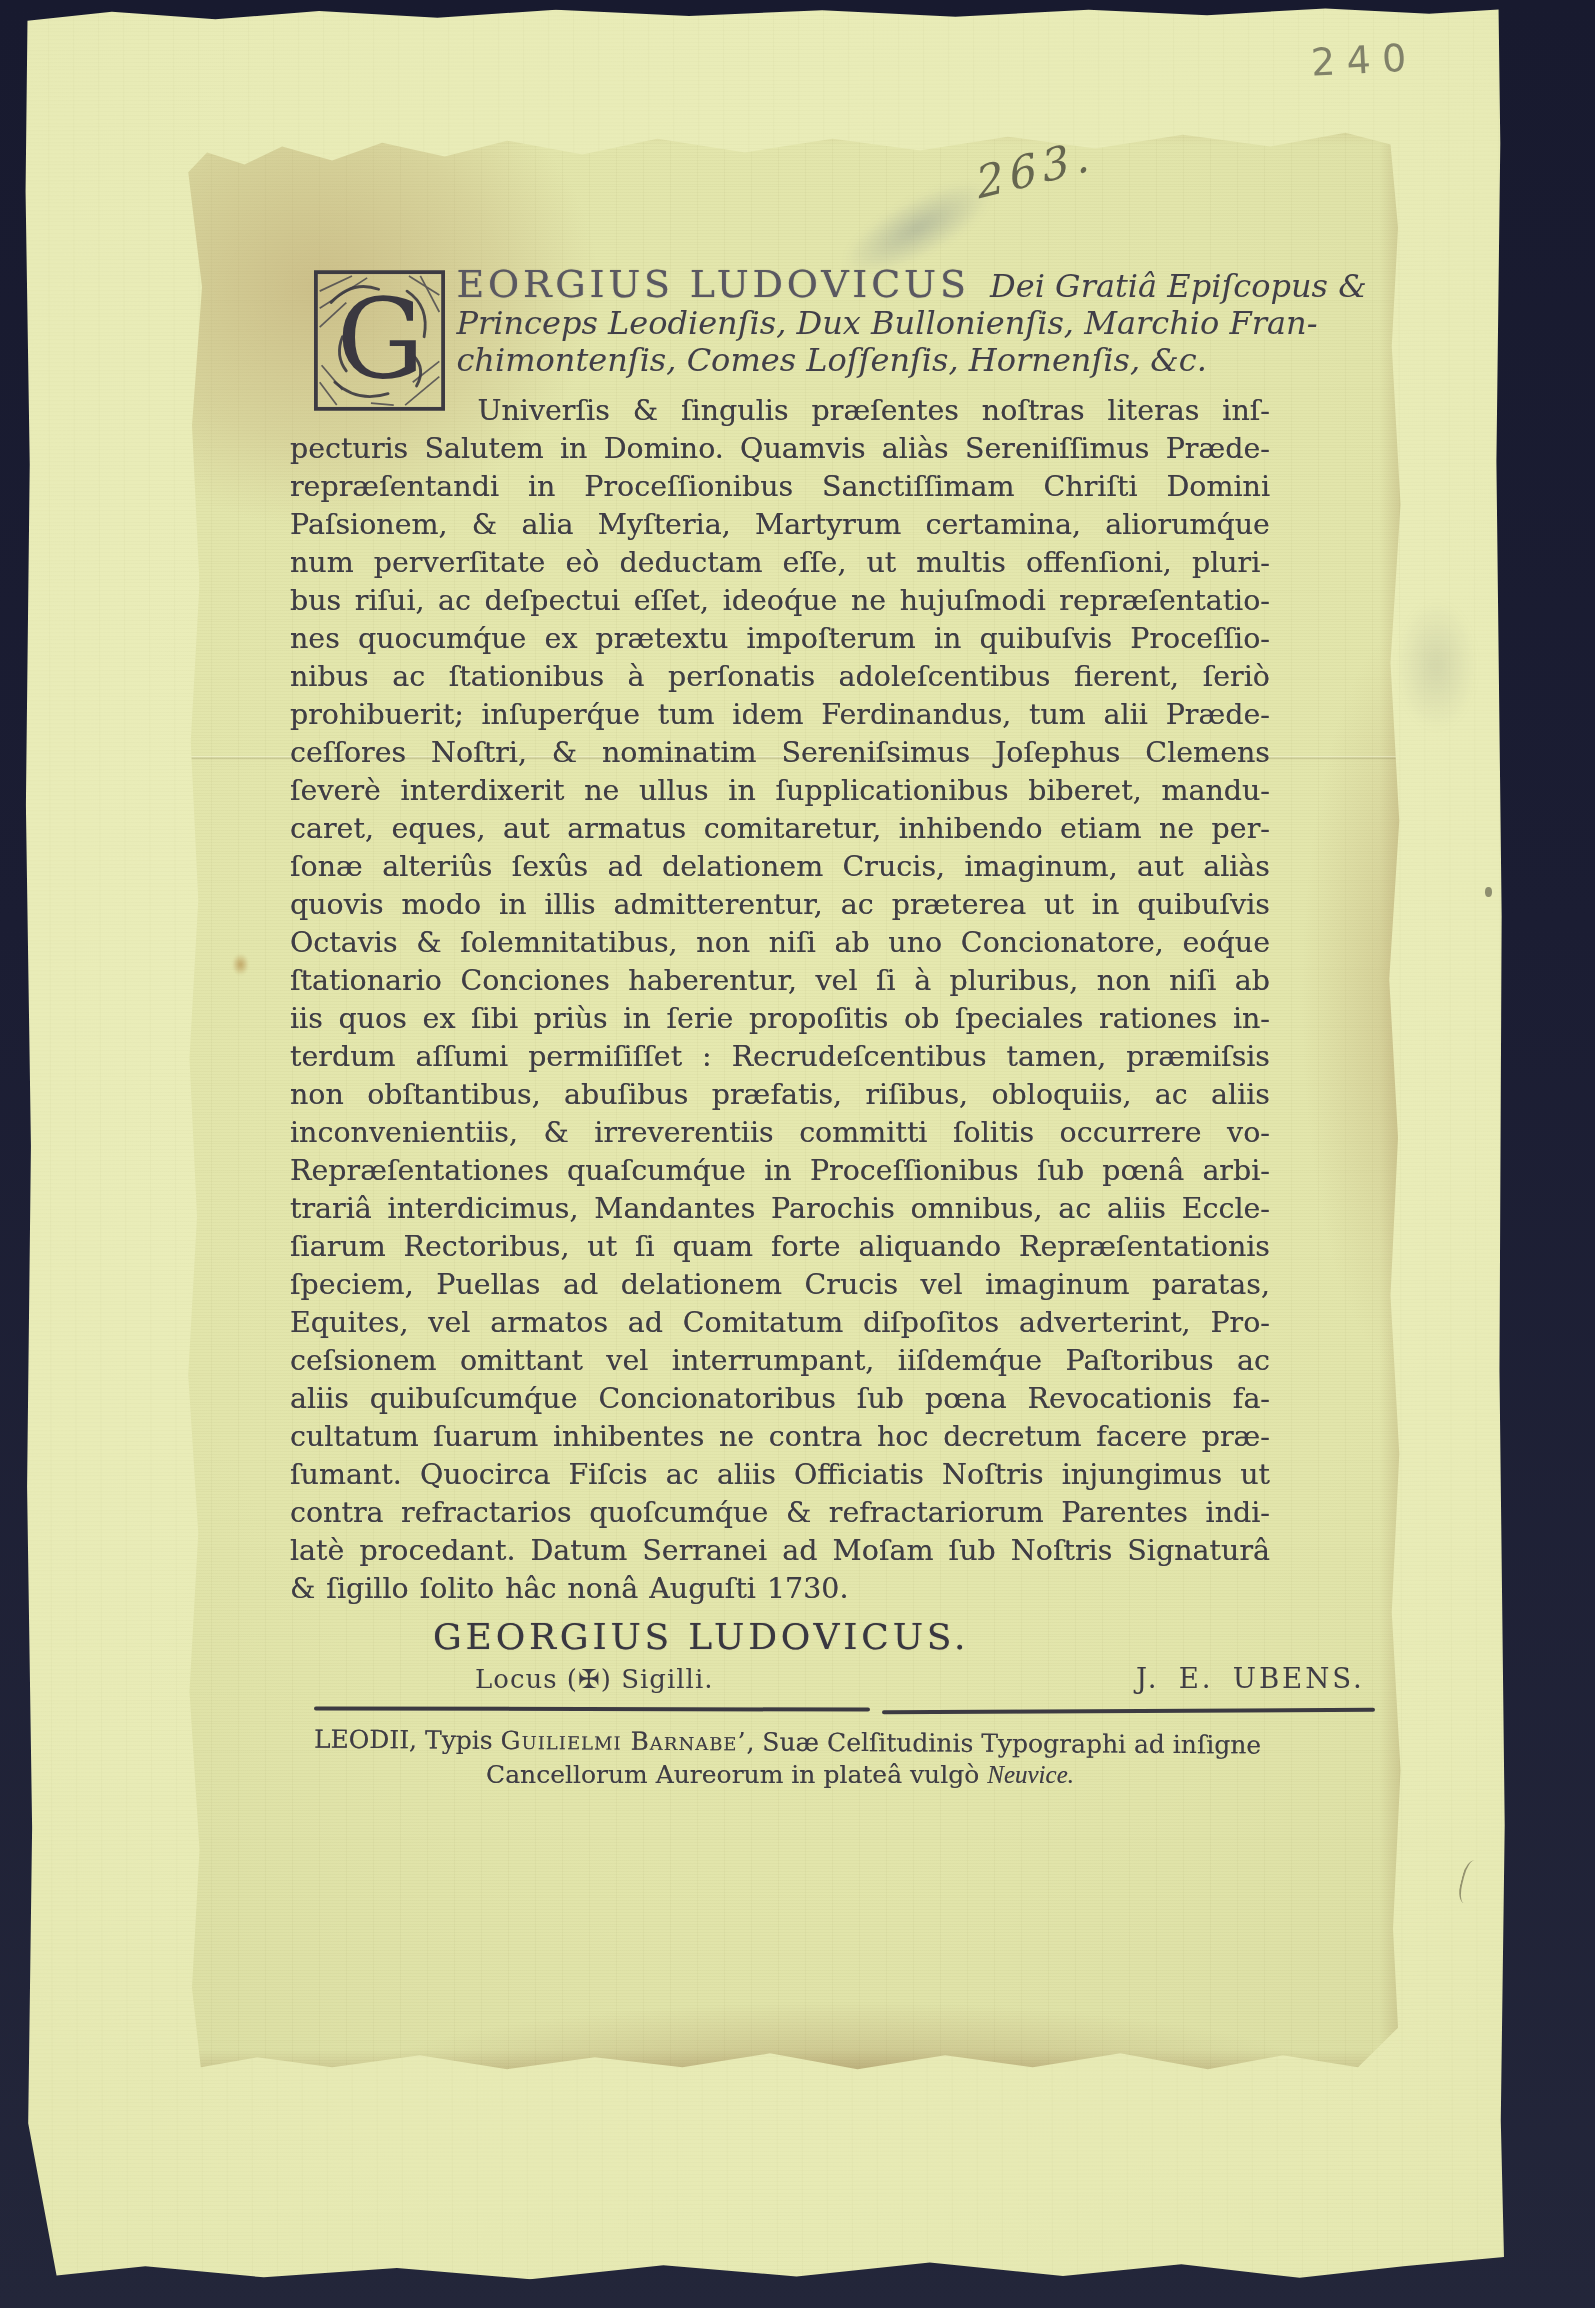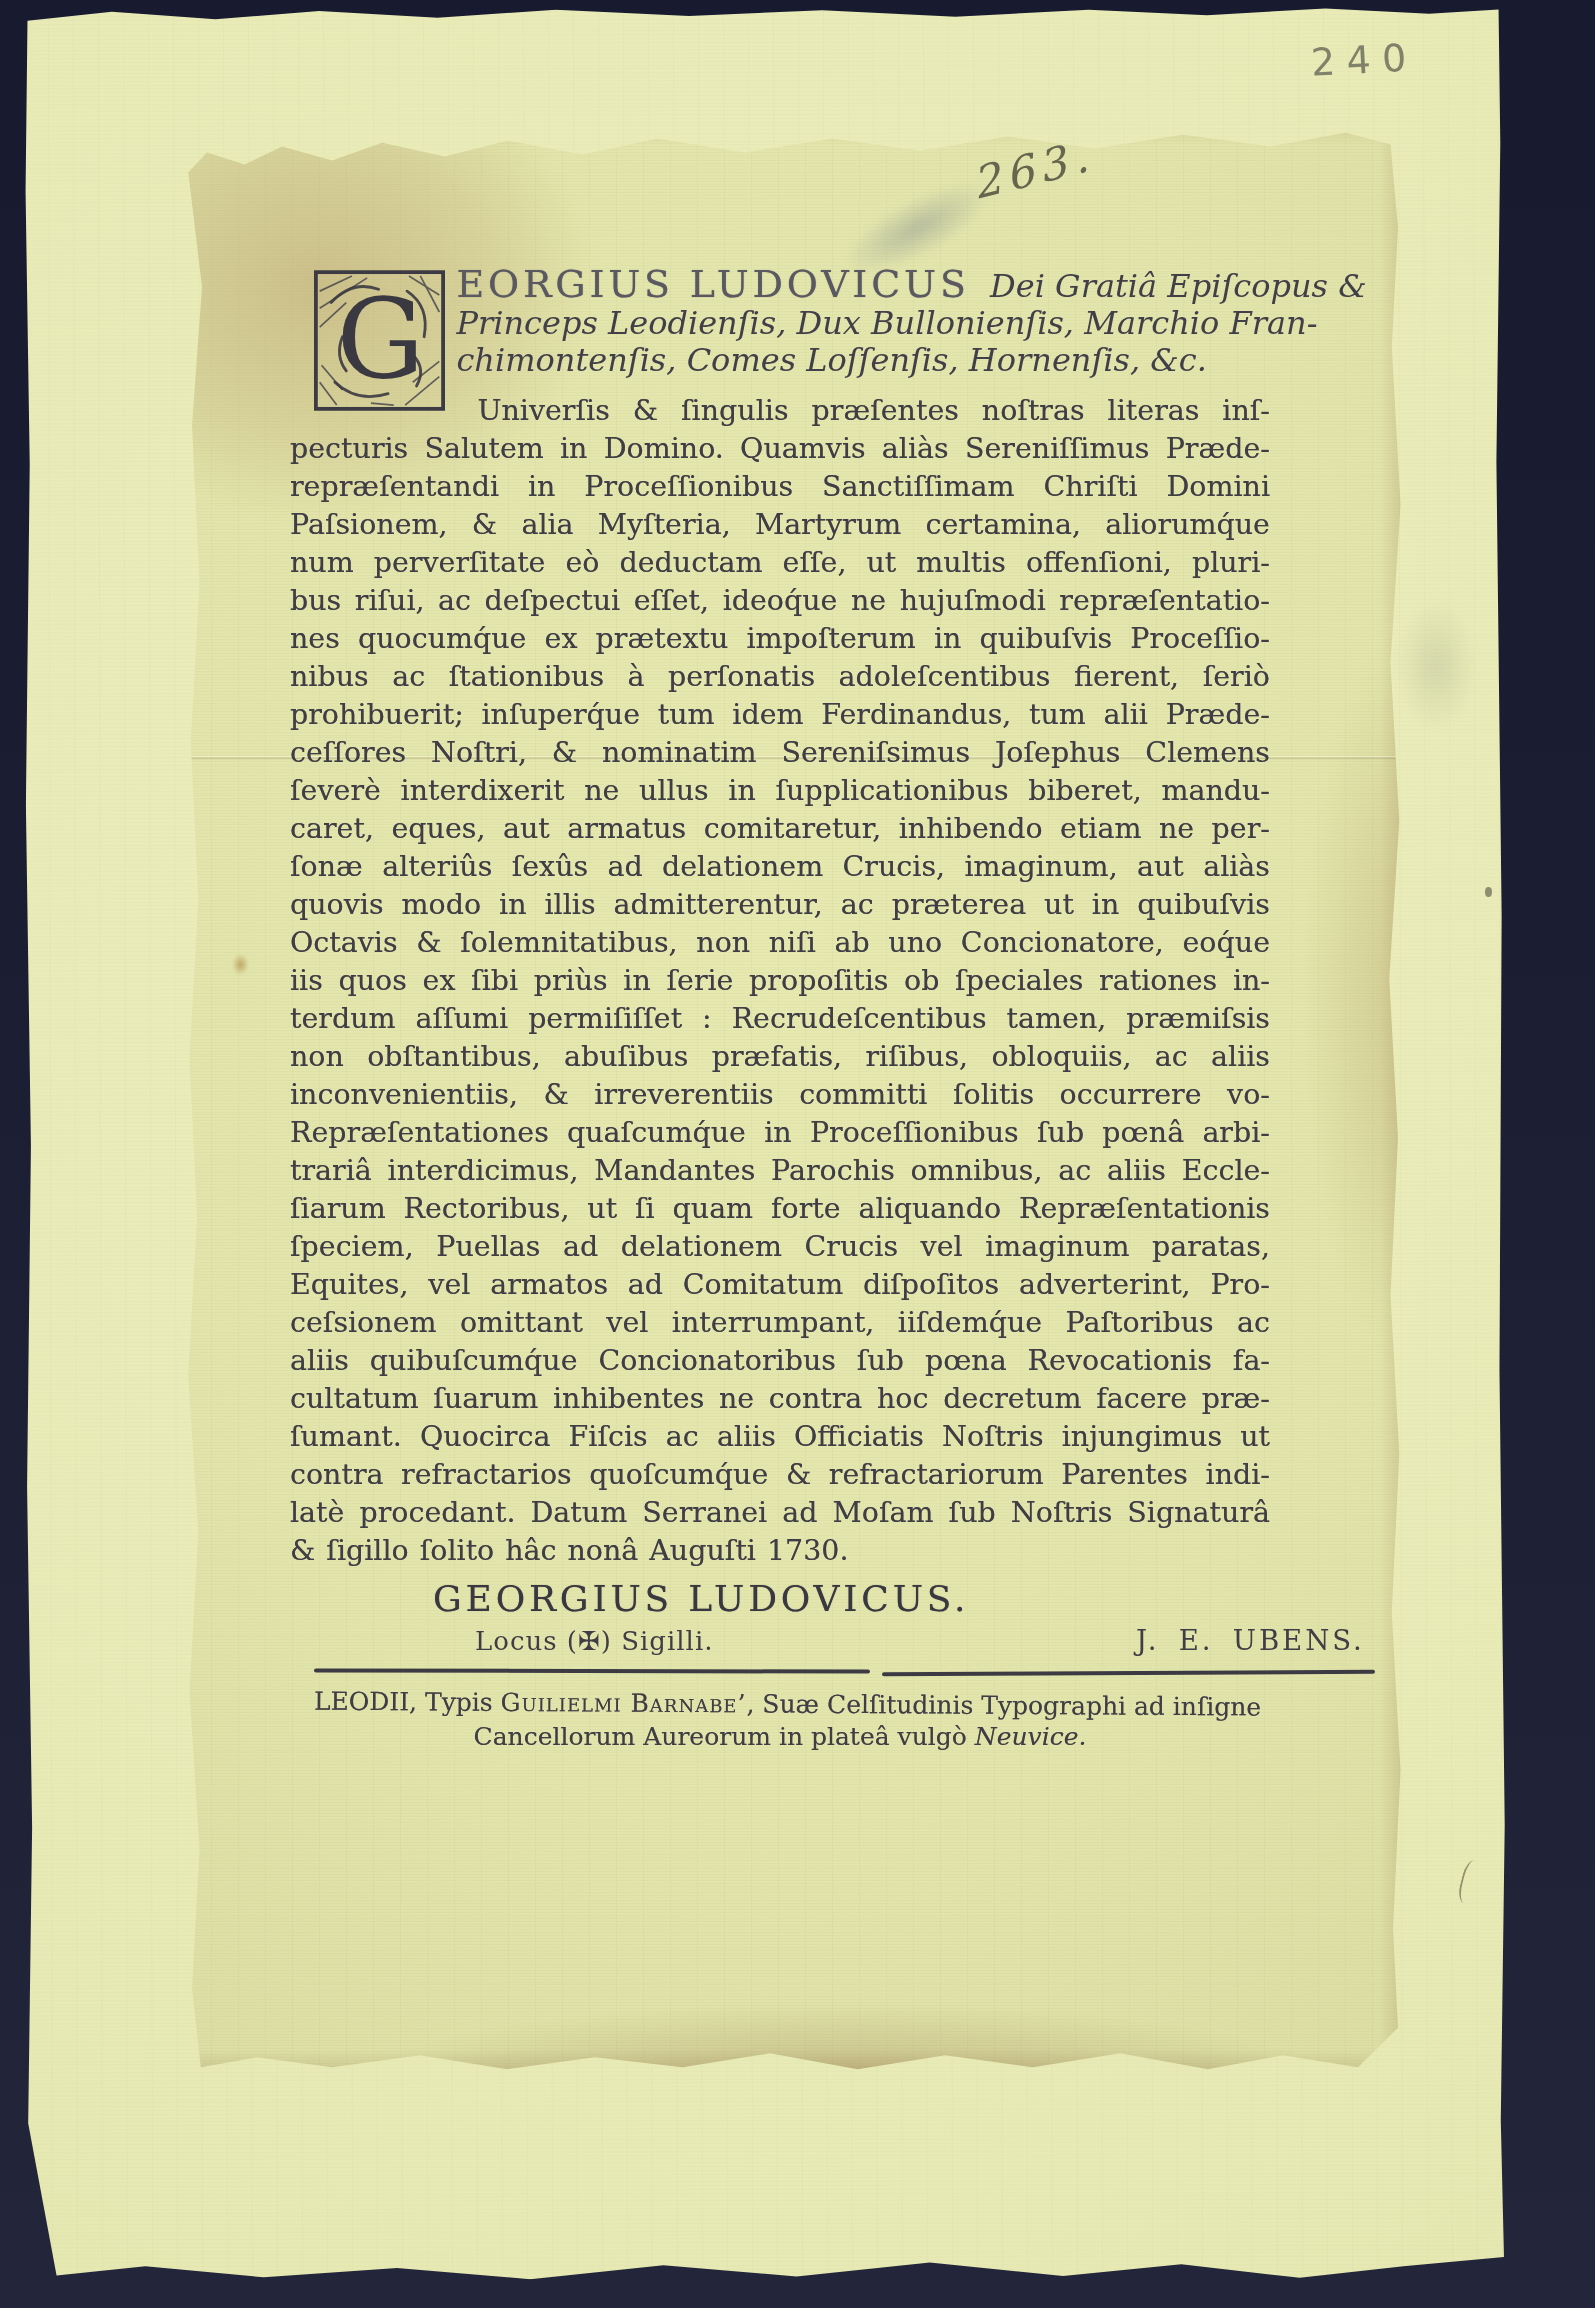--- a/index.html
+++ b/index.html
@@ -64,21 +64,21 @@
     font-size:38px;color:#70705d;letter-spacing:11.4px;transform:rotate(-3deg);opacity:.85;}
   .folio-ink{position:absolute;left:975px;top:143px;font-style:italic;font-size:44px;color:#515140;
     letter-spacing:5.7px;transform:rotate(-14deg) skewX(-6deg);opacity:.85;}
   
   .content{position:absolute;left:133px;top:157px;width:1089px;color:#3f3d45;}
   .column{width:980px;}
   .woodcut{float:left;width:131px;height:141px;margin:3.8px 11.4px 0 24px;}
   .title-line{font-size:32px;line-height:37px;white-space:nowrap;}
   .title-caps{font-size:38px;letter-spacing:3.8px;color:#5a5861;text-shadow:0 0 1px rgba(70,68,80,.6);}
   .title-ital{font-style:italic;font-size:32px;color:#413f48;}
-  .ital{font-style:italic;}
+  .ital{font-style:italic;font-family:Liberation Serif, serif;}
   .body{margin-top:13px;}
   .body-line{font-size:28.5px;line-height:38px;width:980px;
     text-align:justify;text-align-last:justify;
     text-shadow:0 0 0.6px rgba(45,43,52,.55);word-spacing:1.9px;}
   .body-line:first-child{text-indent:21px;}
   .body-line:last-child{text-align-last:left;}
   .signature{margin:7.6px 0 0 143px;font-size:36px;letter-spacing:3.8px;color:#393740;
     text-shadow:0 0 0.8px rgba(45,43,52,.6);}
   .seal-row{display:flex;align-items:baseline;margin-top:5.7px;width:1089px;}
   .seal-note{margin-left:185px;font-size:26px;letter-spacing:1px;}
@@ -143,20 +143,21 @@
           <div class="body-line">bus riſui, ac deſpectui eſſet, ideoq́ue ne hujuſmodi repræſentatio-</div>
           <div class="body-line">nes quocumq́ue ex prætextu impoſterum in quibuſvis Proceſſio-</div>
           <div class="body-line">nibus ac ſtationibus à perſonatis adoleſcentibus fierent, ſeriò</div>
           <div class="body-line">prohibuerit; inſuperq́ue tum idem Ferdinandus, tum alii Præde-</div>
           <div class="body-line">ceſſores Noſtri, &amp; nominatim Sereniſsimus Joſephus Clemens</div>
           <div class="body-line">ſeverè interdixerit ne ullus in ſupplicationibus biberet, mandu-</div>
           <div class="body-line">caret, eques, aut armatus comitaretur, inhibendo etiam ne per-</div>
           <div class="body-line">ſonæ alteriûs ſexûs ad delationem Crucis, imaginum, aut aliàs</div>
           <div class="body-line">quovis modo in illis admitterentur, ac præterea ut in quibuſvis</div>
           <div class="body-line">Octavis &amp; ſolemnitatibus, non niſi ab uno Concionatore, eoq́ue</div>
+          <div class="body-line">ſtationario Conciones haberentur, vel ſi à pluribus, non niſi ab</div>
           <div class="body-line">iis quos ex ſibi priùs in ſerie propoſitis ob ſpeciales rationes in-</div>
           <div class="body-line">terdum aſſumi permiſiſſet : Recrudeſcentibus tamen, præmiſsis</div>
           <div class="body-line">non obſtantibus, abuſibus præfatis, riſibus, obloquiis, ac aliis</div>
           <div class="body-line">inconvenientiis, &amp; irreverentiis committi ſolitis occurrere vo-</div>
           <div class="body-line">Repræſentationes quaſcumq́ue in Proceſſionibus ſub pœnâ arbi-</div>
           <div class="body-line">trariâ interdicimus, Mandantes Parochis omnibus, ac aliis Eccle-</div>
           <div class="body-line">ſiarum Rectoribus, ut ſi quam forte aliquando Repræſentationis</div>
           <div class="body-line">ſpeciem, Puellas ad delationem Crucis vel imaginum paratas,</div>
           <div class="body-line">Equites, vel armatos ad Comitatum diſpoſitos adverterint, Pro-</div>
           <div class="body-line">ceſsionem omittant vel interrumpant, iiſdemq́ue Paſtoribus ac</div>

